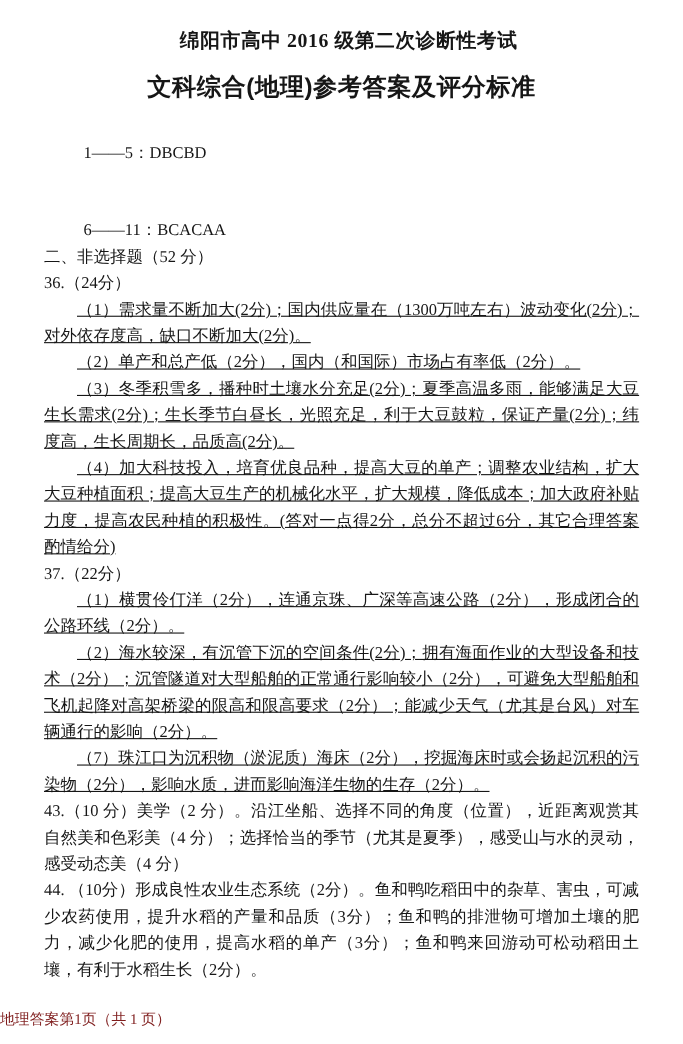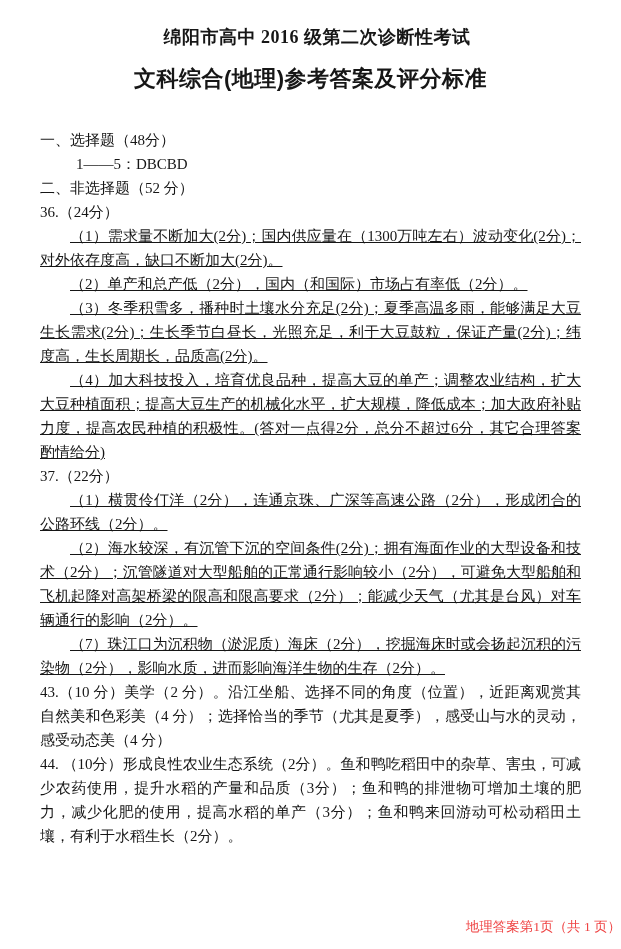--- a/index.html
+++ b/index.html
@@ -54,41 +54,41 @@
   }
   .answer-par { text-indent: 2em; text-decoration: underline; }
   .mt-sm { margin-top: 6px; }
   .mt-md { margin-top: 22px; }
   .mt-lg { margin-top: 26px; }
   .page-footer {
     position: absolute;
     left: 0;
     right: 0;
     bottom: 13px;
-    text-align: right;
+    text-align: left;
     font-family: "Liberation Serif", "DejaVu Serif", serif;
     font-size: 13.5px;
-    color: #ef4444;
+    color: #7f1d1d;
   }
 </style>
 </head>
 <body>
 
 <div class="page">
 
   <h1 class="title1">绵阳市高中 2016 级第二次诊断性考试</h1>
 
   <h2 class="title2">文科综合(地理)参考答案及评分标准</h2>
 
   <div class="body-text">
 
-    <p class="section-header">一、选择题（48分）</p>
 
     <p class="choice-line">
       <span>1——5：DBCBD</span>
+      <span>6——11：BCACAA</span>
     </p>
 
     <p class="section-header">二、非选择题（52 分）</p>
 
     <p class="section-header">36.（24分）</p>
 
     <p class="answer-par">（1）需求量不断加大(2分)；国内供应量在（1300万吨左右）波动变化(2分)；对外依存度高，缺口不断加大(2分)。</p>
 
     <p class="answer-par">（2）单产和总产低（2分），国内（和国际）市场占有率低（2分）。</p>
 

